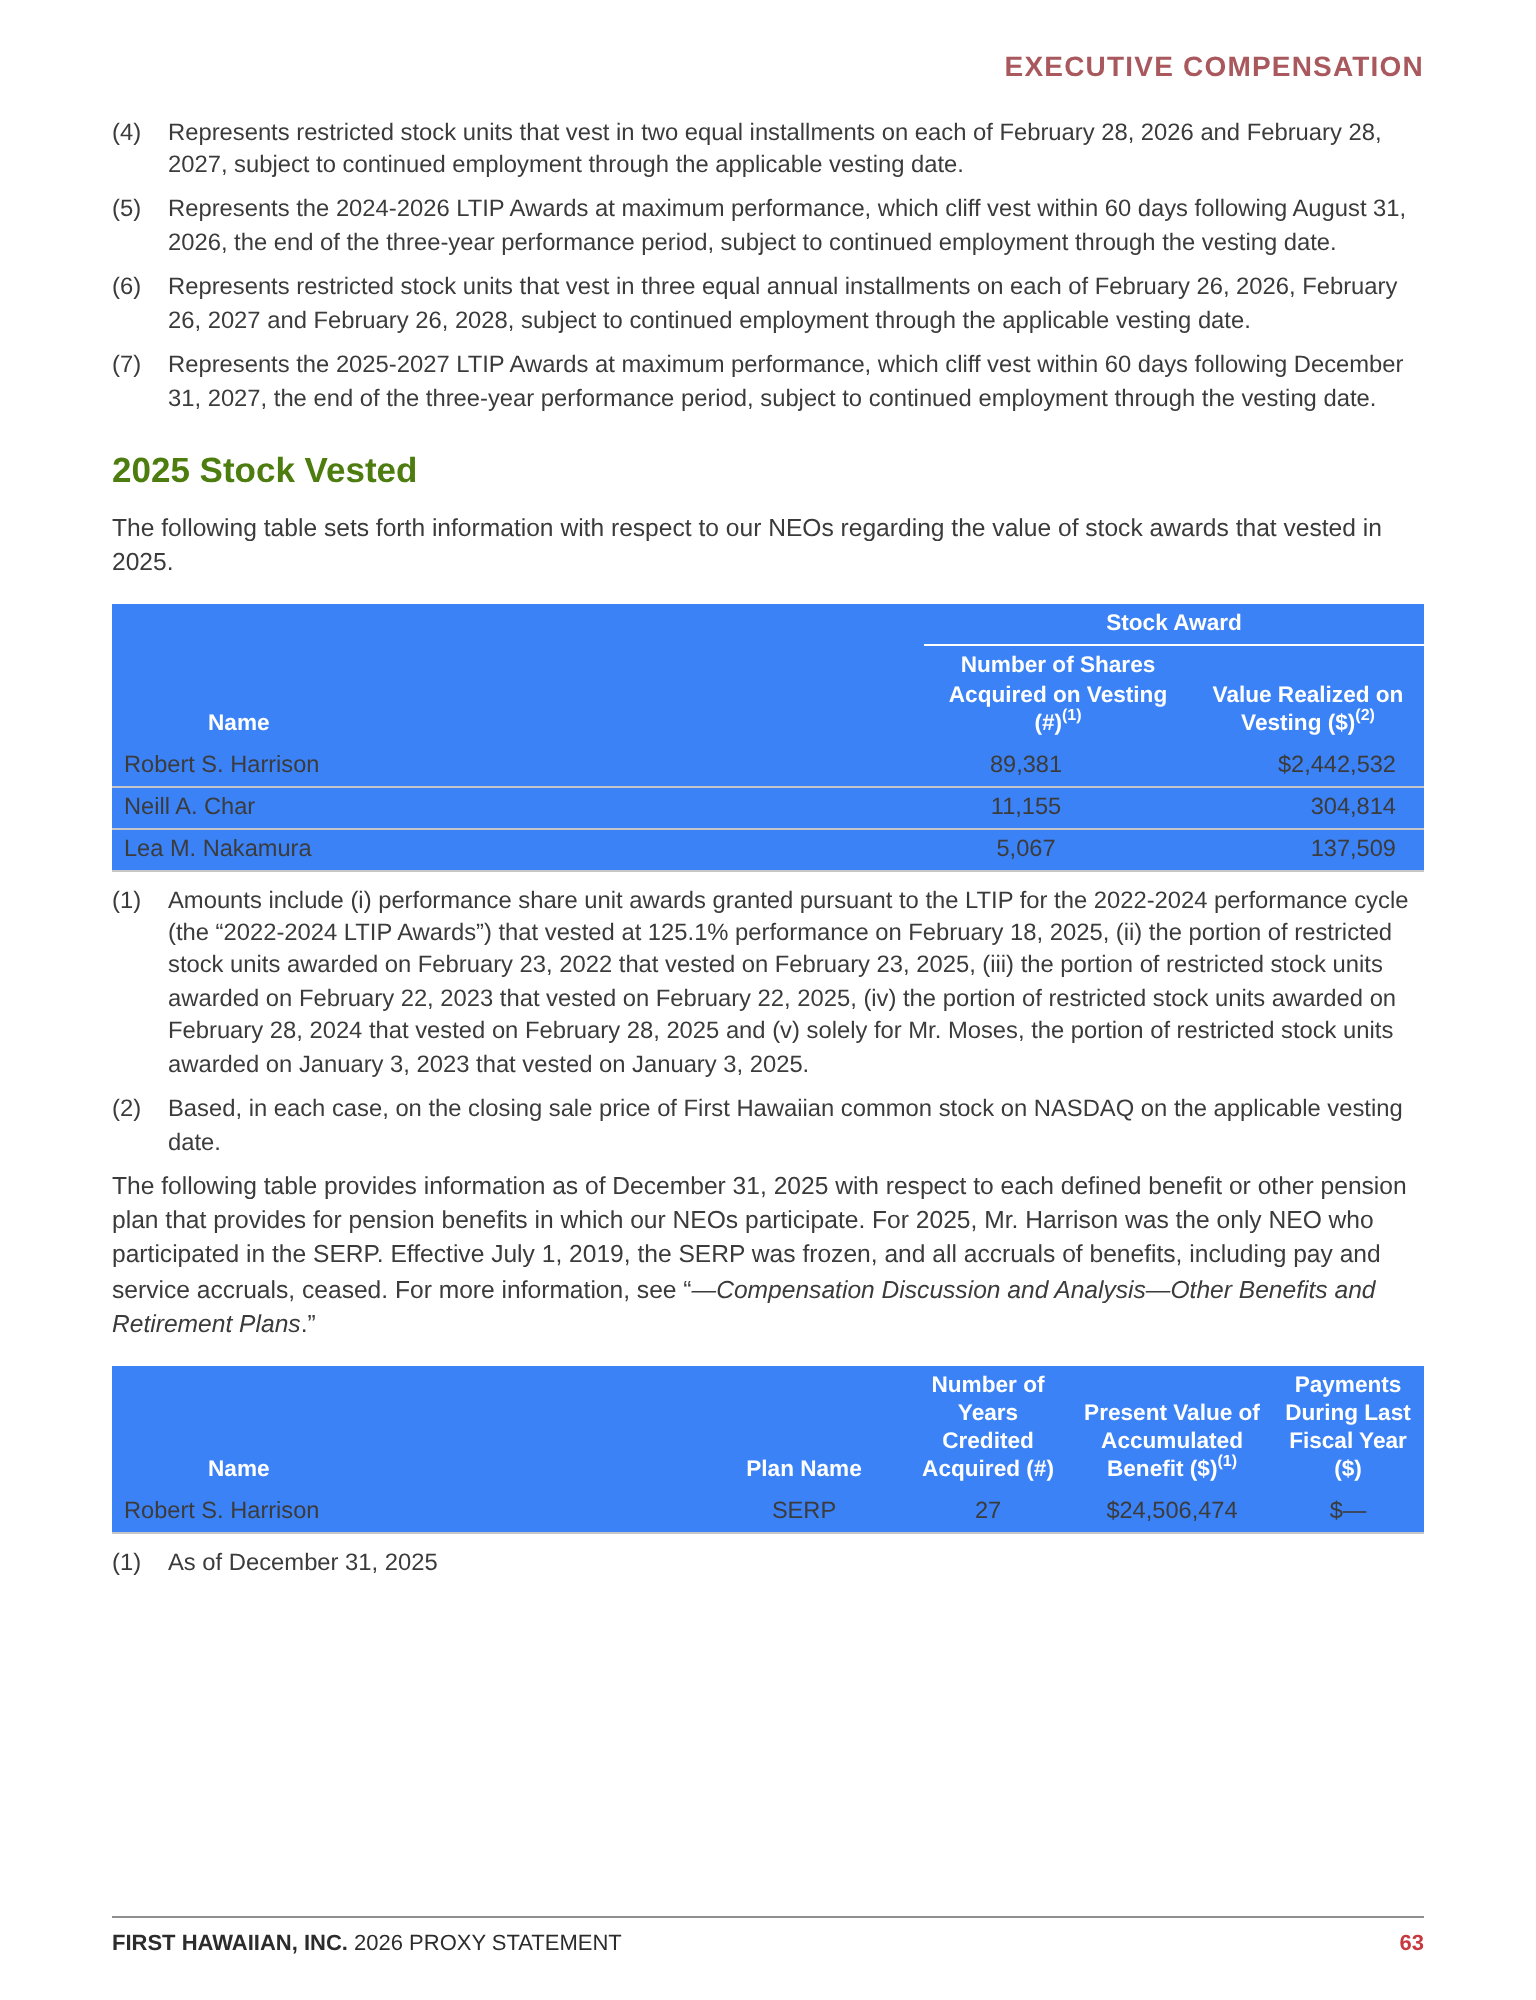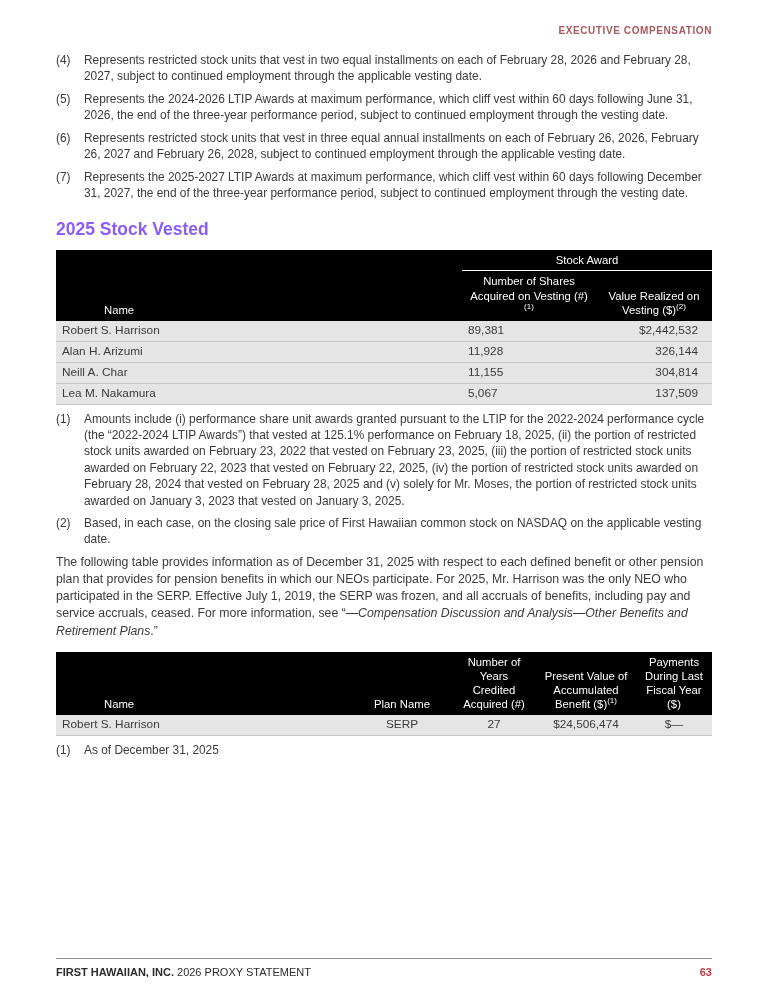--- a/index.html
+++ b/index.html
@@ -5,57 +5,57 @@
   html,body{margin:0;padding:0;background:#ffffff;}
   body{
     width:768px;height:1000px;position:relative;
     font-family:"Liberation Sans","DejaVu Sans",sans-serif;
     color:#3b3b3b;font-size:12.3px;line-height:1.4;
     -webkit-font-smoothing:antialiased;
   }
   .page{padding:24px 56px 0 56px;}
 
   .running-header{
-    text-align:right;font-size:10px;font-weight:bold;
+    text-align:right;font-size:14px;font-weight:bold;
     color:#a9595e;letter-spacing:.6px;margin-bottom:14px;
   }
 
   
   .fn-list{display:block;}
   .fn{display:grid;grid-template-columns:28px 1fr;margin-bottom:6px;
       font-size:11.9px;line-height:1.38;color:#3b3b3b;}
   .fn-num{}
   .fn-text{}
 
   h2.section{
-    color:#8b5cf6;font-size:17.5px;font-weight:bold;
+    color:#4d7c0f;font-size:17.5px;font-weight:bold;
     margin:18px 0 10px 0;line-height:1.2;
   }
   p.body-text{margin:0 0 12px 0;}
 
   table{border-collapse:collapse;width:100%;table-layout:fixed;
         font-size:11.8px;margin-bottom:6px;}
   thead th{
-    background:#000000;color:#ffffff;font-weight:normal;
+    background:#3b82f6;color:#ffffff;font-weight:bold;
     vertical-align:bottom;padding:3px 6px 4px 6px;line-height:1.25;
     font-size:11.3px;
   }
   th.group{
     text-align:center;border-bottom:1px solid #ffffff;
     padding:3px 6px;
   }
   th.group-empty{border-bottom:none;}
   th.name-col{text-align:left;padding-left:48px;}
   th.num-col{text-align:center;}
   tbody td{
     border-bottom:1px solid #c6c6c6;padding:2px 6px;line-height:1.35;
-    color:#3b3b3b;background:#e5e5e5;
+    color:#3b3b3b;background:#3b82f6;
   }
   td.cell-name{text-align:left;}
-  td.cell-shares{text-align:left;padding-right:38px;}
+  td.cell-shares{text-align:center;padding-right:38px;}
   td.cell-value{text-align:right;padding-right:14px;}
   td.cell-center{text-align:center;}
   sup{font-size:8px;line-height:0;}
 
   .italic{font-style:italic;}
 
   .footer{
     position:absolute;left:56px;right:56px;bottom:20px;
     border-top:1px solid #8f8f8f;padding-top:6px;
     display:flex;justify-content:space-between;align-items:center;
@@ -71,34 +71,35 @@
 
   <div class="running-header">EXECUTIVE COMPENSATION</div>
 
   <div class="fn-list">
     <div class="fn">
       <span class="fn-num">(4)</span>
       <span class="fn-text">Represents restricted stock units that vest in two equal installments on each of February 28, 2026 and February 28, 2027, subject to continued employment through the applicable vesting date.</span>
     </div>
     <div class="fn">
       <span class="fn-num">(5)</span>
-      <span class="fn-text">Represents the 2024-2026 LTIP Awards at maximum performance, which cliff vest within 60 days following June 31, 2026, the end of the three-year performance period, subject to continued employment through the vesting date.</span>
+      <span class="fn-text">Represents the 2024-2026 LTIP Awards at maximum performance, which cliff vest within 60 days following August 31, 2026, the end of the three-year performance period, subject to continued employment through the vesting date.</span>
     </div>
     <div class="fn">
       <span class="fn-num">(6)</span>
       <span class="fn-text">Represents restricted stock units that vest in three equal annual installments on each of February 26, 2026, February 26, 2027 and February 26, 2028, subject to continued employment through the applicable vesting date.</span>
     </div>
     <div class="fn">
       <span class="fn-num">(7)</span>
       <span class="fn-text">Represents the 2025-2027 LTIP Awards at maximum performance, which cliff vest within 60 days following December 31, 2027, the end of the three-year performance period, subject to continued employment through the vesting date.</span>
     </div>
   </div>
 
   <h2 class="section">2025 Stock Vested</h2>
 
+  <p class="body-text">The following table sets forth information with respect to our NEOs regarding the value of stock awards that vested in 2025.</p>
 
   <table>
     <colgroup>
       <col style="width:406px">
         <col style="width:134px">
         <col style="width:116px">
     </colgroup>
     <thead>
       <tr>
         <th class="group-empty"></th>
@@ -108,25 +109,20 @@
         <th class="name-col">Name</th>
         <th class="num-col"><span>Number of Shares Acquired on Vesting (#)</span><sup>(1)</sup></th>
         <th class="num-col"><span>Value Realized on Vesting ($)</span><sup>(2)</sup></th>
       </tr>
     </thead>
     <tbody>
       <tr>
         <td class="cell-name">Robert S. Harrison</td>
         <td class="cell-shares">89,381</td>
         <td class="cell-value">$2,442,532</td>
-      </tr>
-      <tr>
-        <td class="cell-name">Alan H. Arizumi</td>
-        <td class="cell-shares">11,928</td>
-        <td class="cell-value">326,144</td>
       </tr>
       <tr>
         <td class="cell-name">Neill A. Char</td>
         <td class="cell-shares">11,155</td>
         <td class="cell-value">304,814</td>
       </tr>
       <tr>
         <td class="cell-name">Lea M. Nakamura</td>
         <td class="cell-shares">5,067</td>
         <td class="cell-value">137,509</td>

